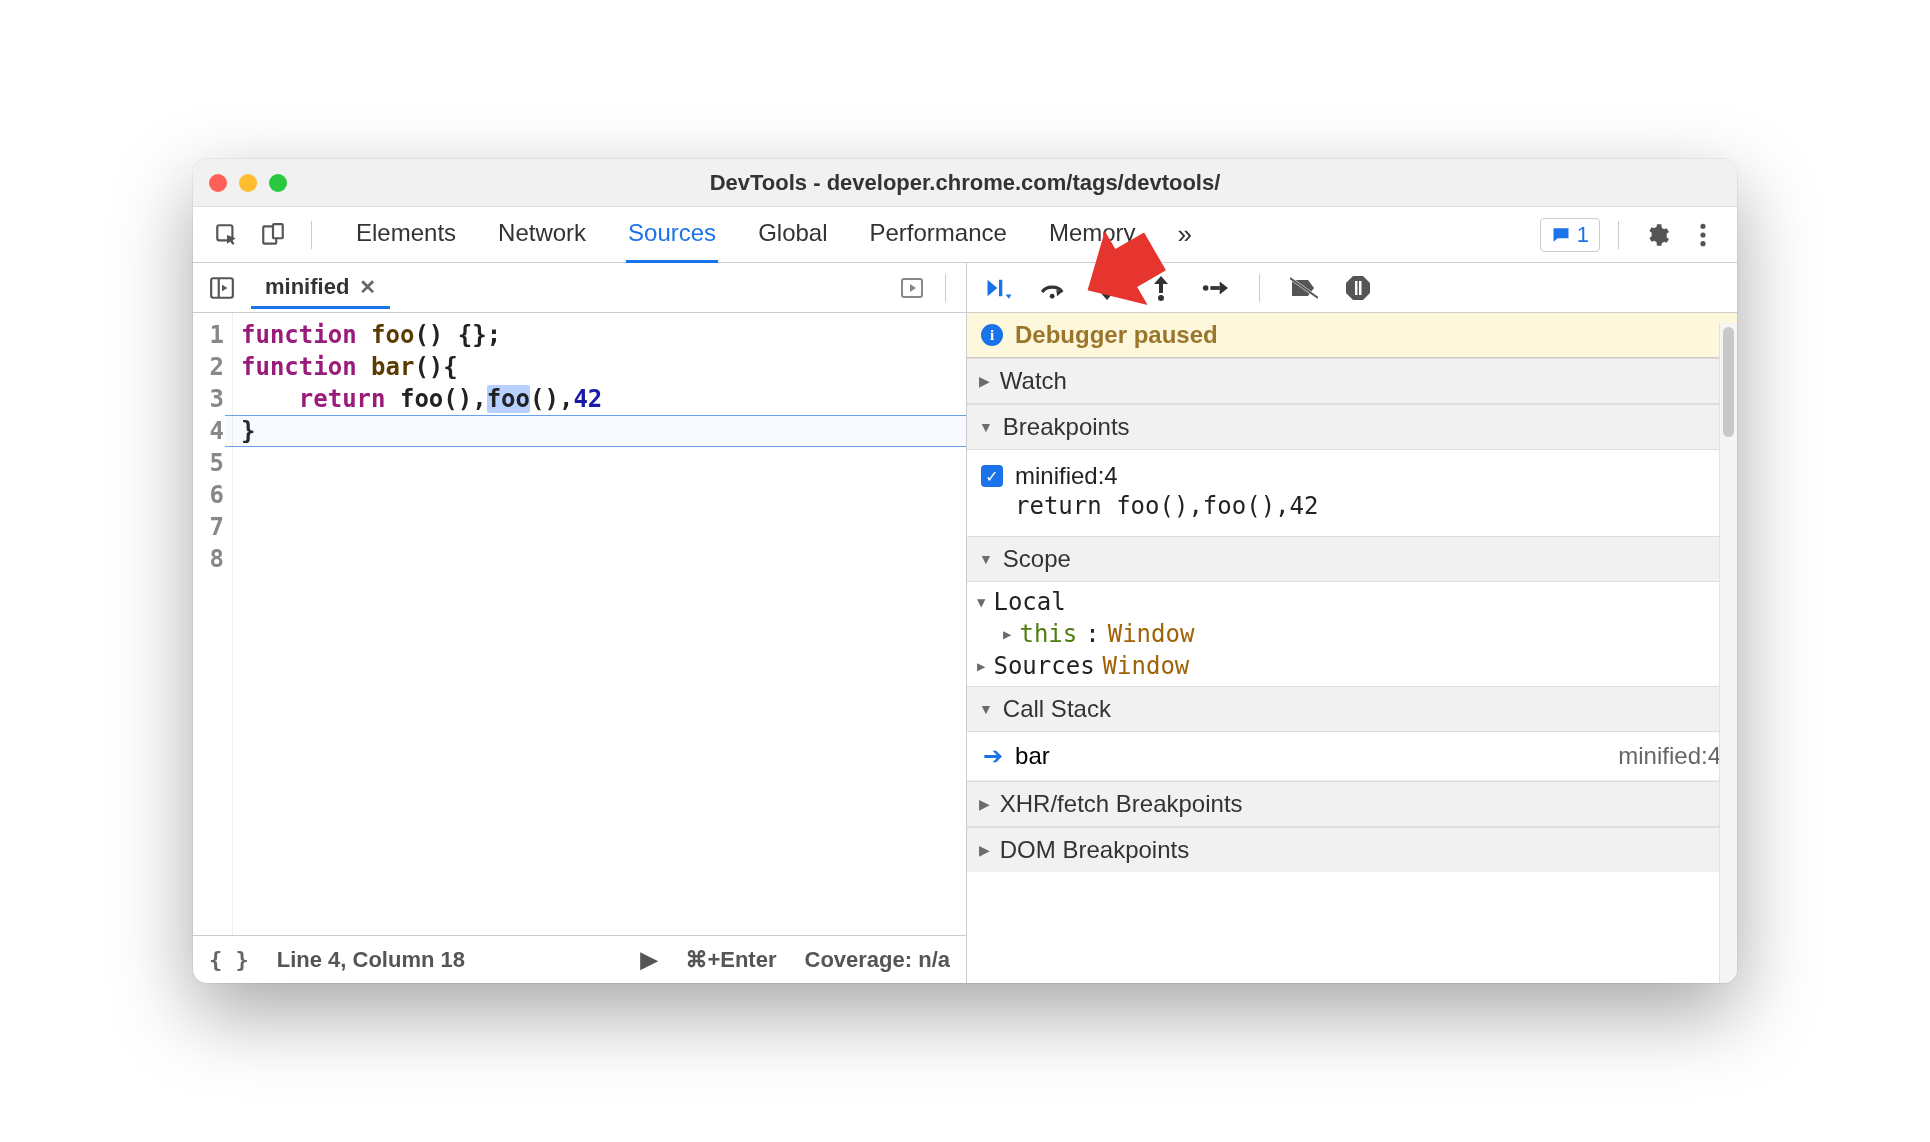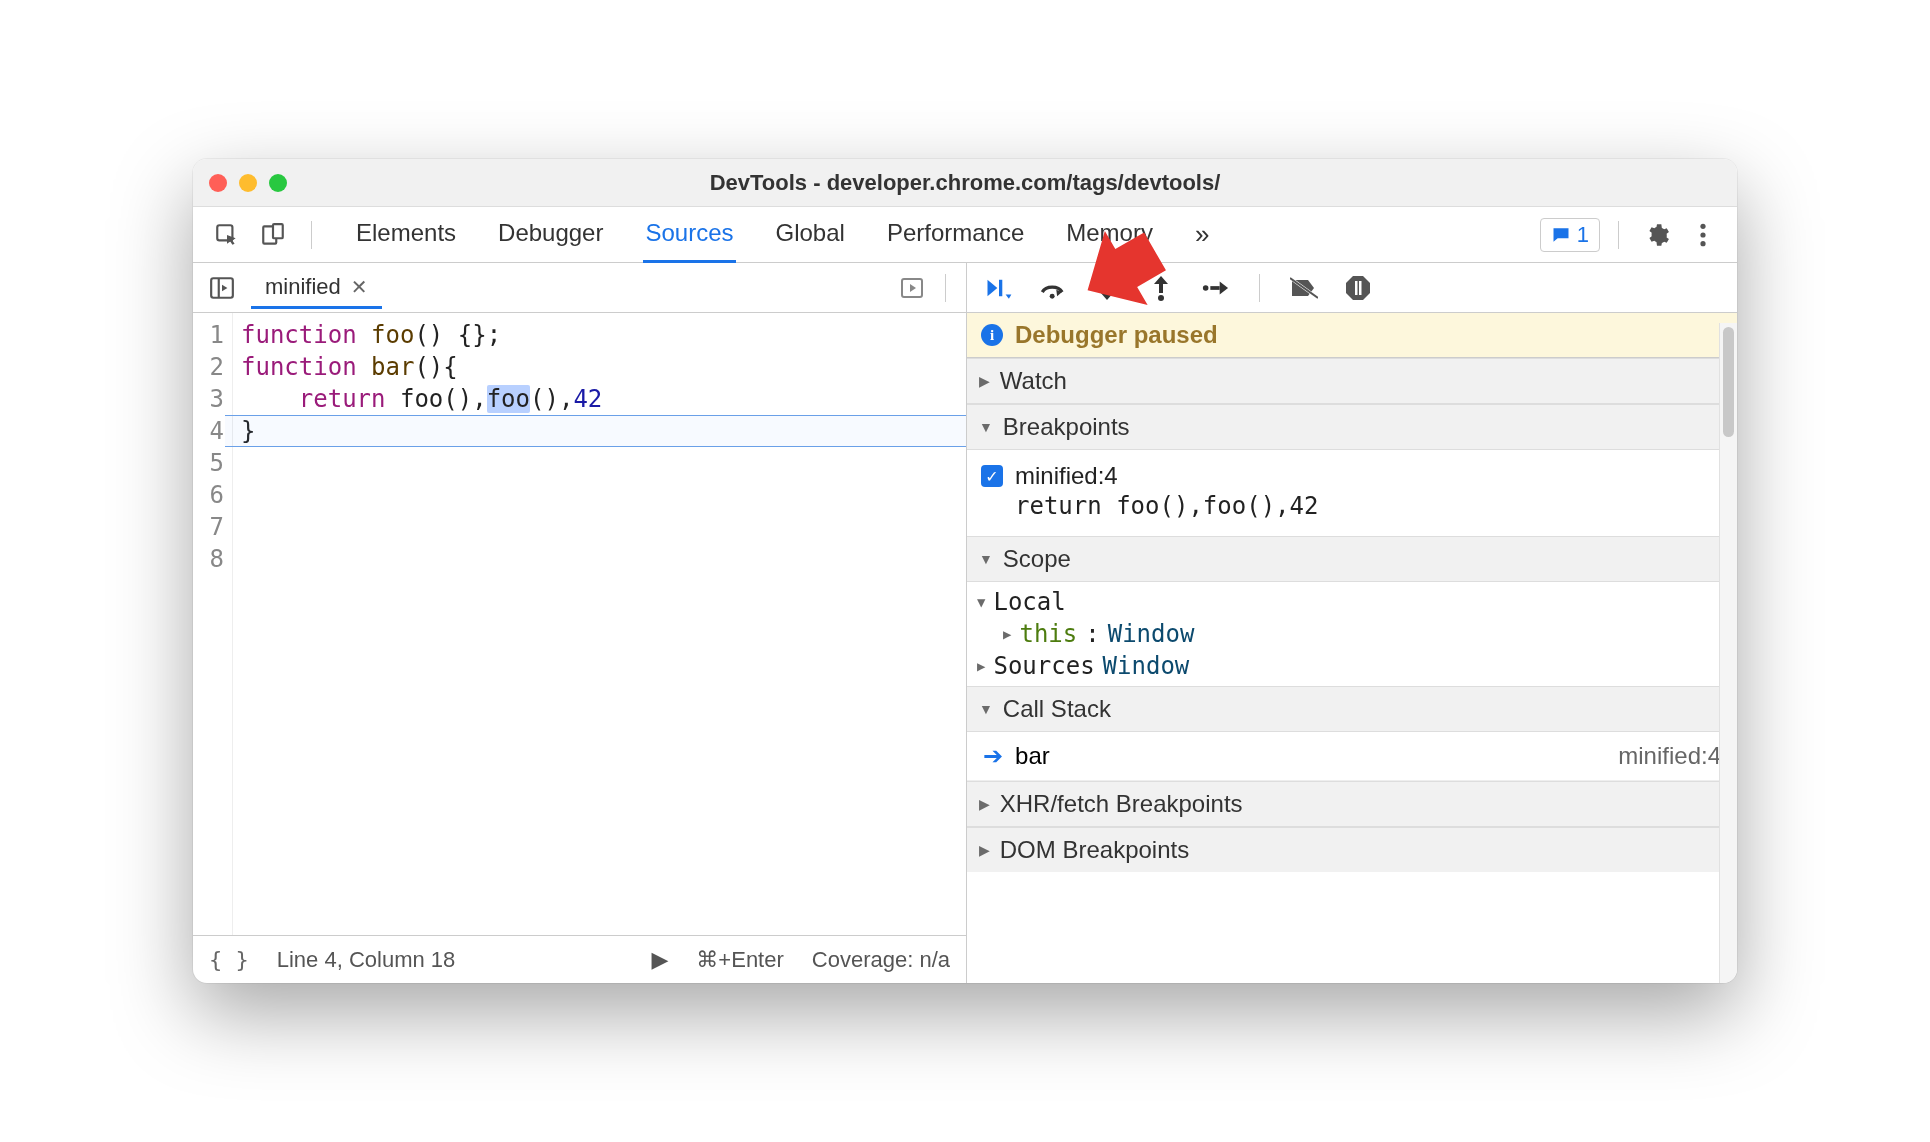--- a/index.html
+++ b/index.html
@@ -53,21 +53,21 @@
   .tab { padding: 12px 2px 10px; color:#333; cursor:pointer; border-bottom:3px solid transparent;}
   .tab.active { color:#1a73e8; border-bottom-color:#1a73e8; font-weight:400;}
   .toolbar .spacer { flex:1; }
   .badge-btn {
     display:flex; align-items:center; gap:6px; border:1px solid #ccc;
     padding:3px 10px; border-radius:4px; color:#1a73e8; font-size:22px; cursor:pointer;
   }
   .sep { width:1px; height:28px; background:#ccc; margin:0 12px;}
   
   .main { display:flex; height: 720px; }
-  .left { flex:1; display:flex; flex-direction:column; border-right:1px solid #ccc; min-width:0;}
+  .left { flex:1; display:flex; flex-direction:column; border-right:1px solid #ccc; min-width:0;font-weight:bold;}
   .right { width: 770px; display:flex; flex-direction:column; position:relative;}
   .right-scroll { position:absolute; right:0; top:60px; bottom:0; width:18px; background:#f5f5f5; border-left:1px solid #e1e1e1;}
   .right-scroll::before{content:""; position:absolute; left:3px; right:3px; top:4px; height:110px; background:#c8c8c8; border-radius:6px;}
   
   .filetabs {
     height:50px; display:flex; align-items:center; border-bottom:1px solid #ccc; padding:0 8px; font-size:22px; color:#333;
   }
   .filetabs .iconbtn{width:42px;height:42px;display:flex;align-items:center;justify-content:center;color:#555;cursor:pointer;}
   .file-tab {
     display:flex; align-items:center; gap:10px;
@@ -109,21 +109,21 @@
     border-top:1px solid #ddd; border-bottom:1px solid #ddd; font-size:24px; color:#333; cursor:pointer;
   }
   .tri{font-size:14px;color:#6b6b6b;}
   .pane-body{padding:6px 14px 10px; font-size:24px; color:#222;}
   .bp-item{display:flex;flex-direction:column; gap:2px; padding:6px 0;}
   .bp-row{display:flex; align-items:center; gap:12px;}
   .chk{width:22px;height:22px;border-radius:4px;background:#1a73e8;display:flex;align-items:center;justify-content:center;color:#fff;font-size:16px;}
   .bp-code{font-family:Menlo,Consolas,monospace;margin-left:34px;}
   .scope-row{display:flex; align-items:center; gap:8px; font-family:Menlo,Consolas,monospace; padding:2px 10px;}
   .scope-row.indent{padding-left:36px;}
-  .scope-row .val{color:#0c4a6e;}
+  .scope-row .val{color:#a16207;}
   .scope-row .right{margin-left:auto;}
   .stack-row{display:flex;align-items:center;gap:12px;padding:10px 16px;border-bottom:1px solid #eee;font-size:24px;}
   .stack-row .loc{margin-left:auto;color:#666;}
   .stack-row .cur{color:#1a73e8;}
   svg{display:block;}
 </style>
 </head>
 <body>
 
 <div class="window">
@@ -146,21 +146,21 @@
     </div>
     <div class="iconbtn">
       <svg width="26" height="26" viewBox="0 0 24 24" fill="none" stroke="#555" stroke-width="2">
           <rect x="3" y="4" width="12" height="16" rx="1"></rect>
           <rect x="12" y="2" width="9" height="13" rx="1" fill="#fff"></rect>
         </svg>
     </div>
     <div class="sep"></div>
     <div class="tabs">
       <div class="tab">Elements</div>
-      <div class="tab">Debugger</div>
+      <div class="tab">Network</div>
       <div class="tab active">Sources</div>
       <div class="tab">Global</div>
       <div class="tab">Performance</div>
       <div class="tab">Memory</div>
       <div class="tab" style="font-size:26px;">»</div>
     </div>
     <div class="spacer"></div>
     <div class="badge-btn">
       <svg width="20" height="20" viewBox="0 0 24 24">
           <path fill="#1a73e8" d="M3 4h18v12H8l-5 4z"></path>

